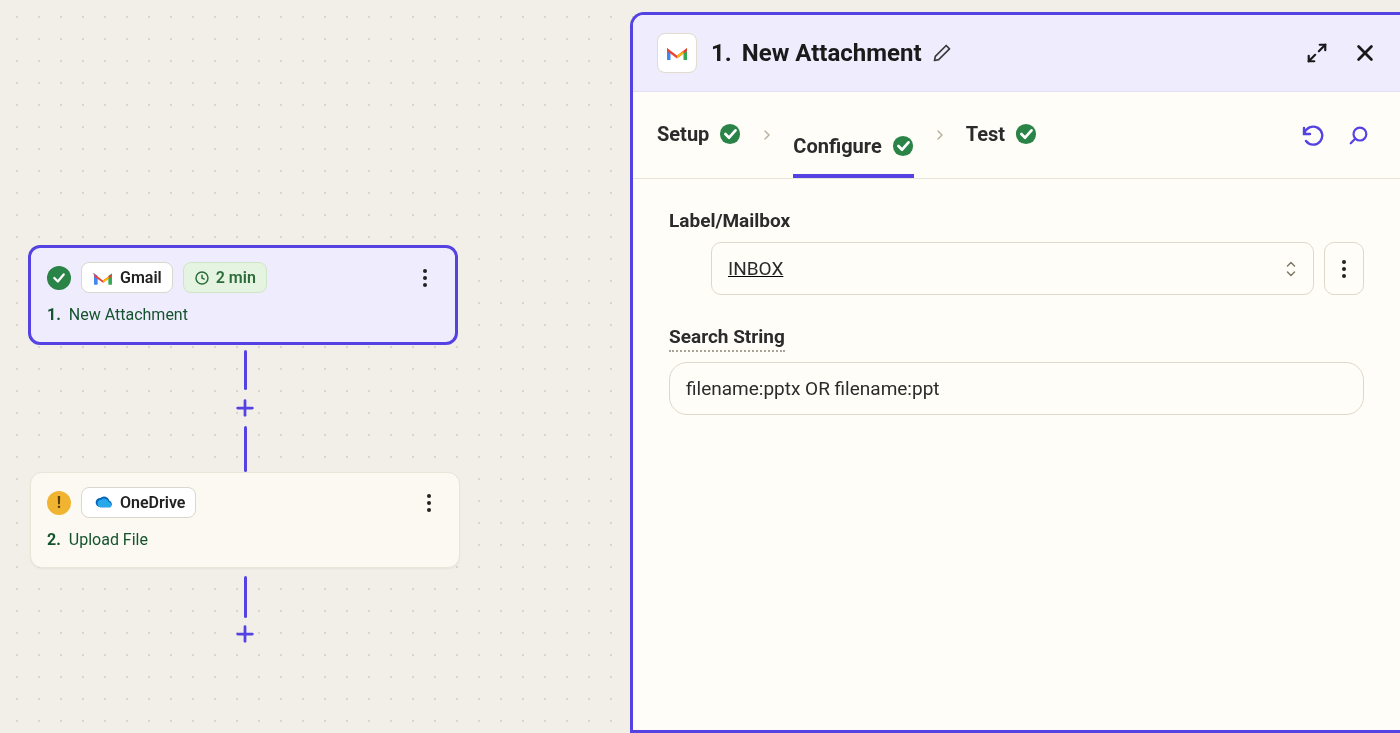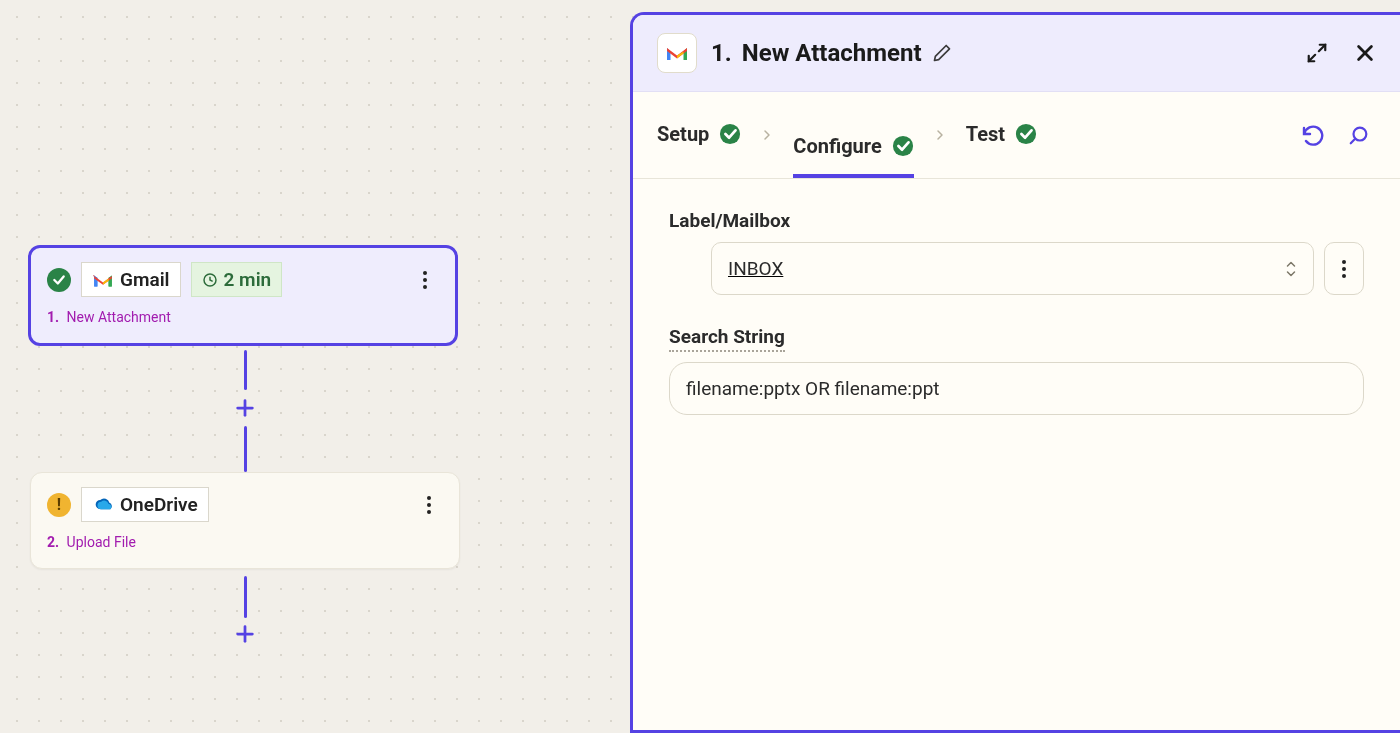--- a/index.html
+++ b/index.html
@@ -34,28 +34,28 @@
       border: 1px solid #e9e5d9;
       box-shadow: 0 1px 2px rgba(0,0,0,0.05);
     }
     .node-row1 { display: flex; align-items: center; gap: 10px; }
     .badge-circle { width: 24px; height: 24px; border-radius: 50%; display: inline-flex; align-items: center; justify-content: center; flex-shrink: 0; }
     .badge-green { background: #2a8347; color: #fff; }
     .badge-yellow { background: #f0b430; color: #5a3d00; font-weight: 700; }
     .checkmark-svg { width: 14px; height: 14px; }
     .pill {
       display: inline-flex; align-items: center; gap: 6px;
-      border: 1px solid #dad7cc; border-radius: 0; padding: 5px 10px;
-      background: #fff; font-size: 19px; font-weight: 600; color: #222;
+      border: 1px solid #dad7cc; border-radius: 8px; padding: 5px 10px;
+      background: #fff; font-size: 16px; font-weight: 600; color: #222;
     }
     .pill.green { background: #e5f4e0; border-color: #cfe6c6; color: #2c6b3a; font-weight: 600; }
     .dots-btn { margin-left: auto; width: 28px; height: 28px; display: flex; align-items: center; justify-content: center; border-radius: 6px; cursor: pointer; }
     .dots-v { display: inline-flex; flex-direction: column; gap: 3px; }
     .dots-v span { width: 4px; height: 4px; background: #222; border-radius: 50%; }
-    .node-title { margin-top: 12px; font-size: 14px; color: #a21caf; }
+    .node-title { margin-top: 12px; font-size: 16px; color: #14532d; }
     .node-title .num { font-weight: 700; margin-right: 4px; }
 
     
     .conn { position: absolute; width: 3px; background: #5542e3; border-radius: 2px; }
     .plus-btn {
       position: absolute; width: 28px; height: 28px; transform: translate(-50%, -50%);
       display: flex; align-items: center; justify-content: center; cursor: pointer;
     }
     .plus-btn svg { width: 22px; height: 22px; }
 

